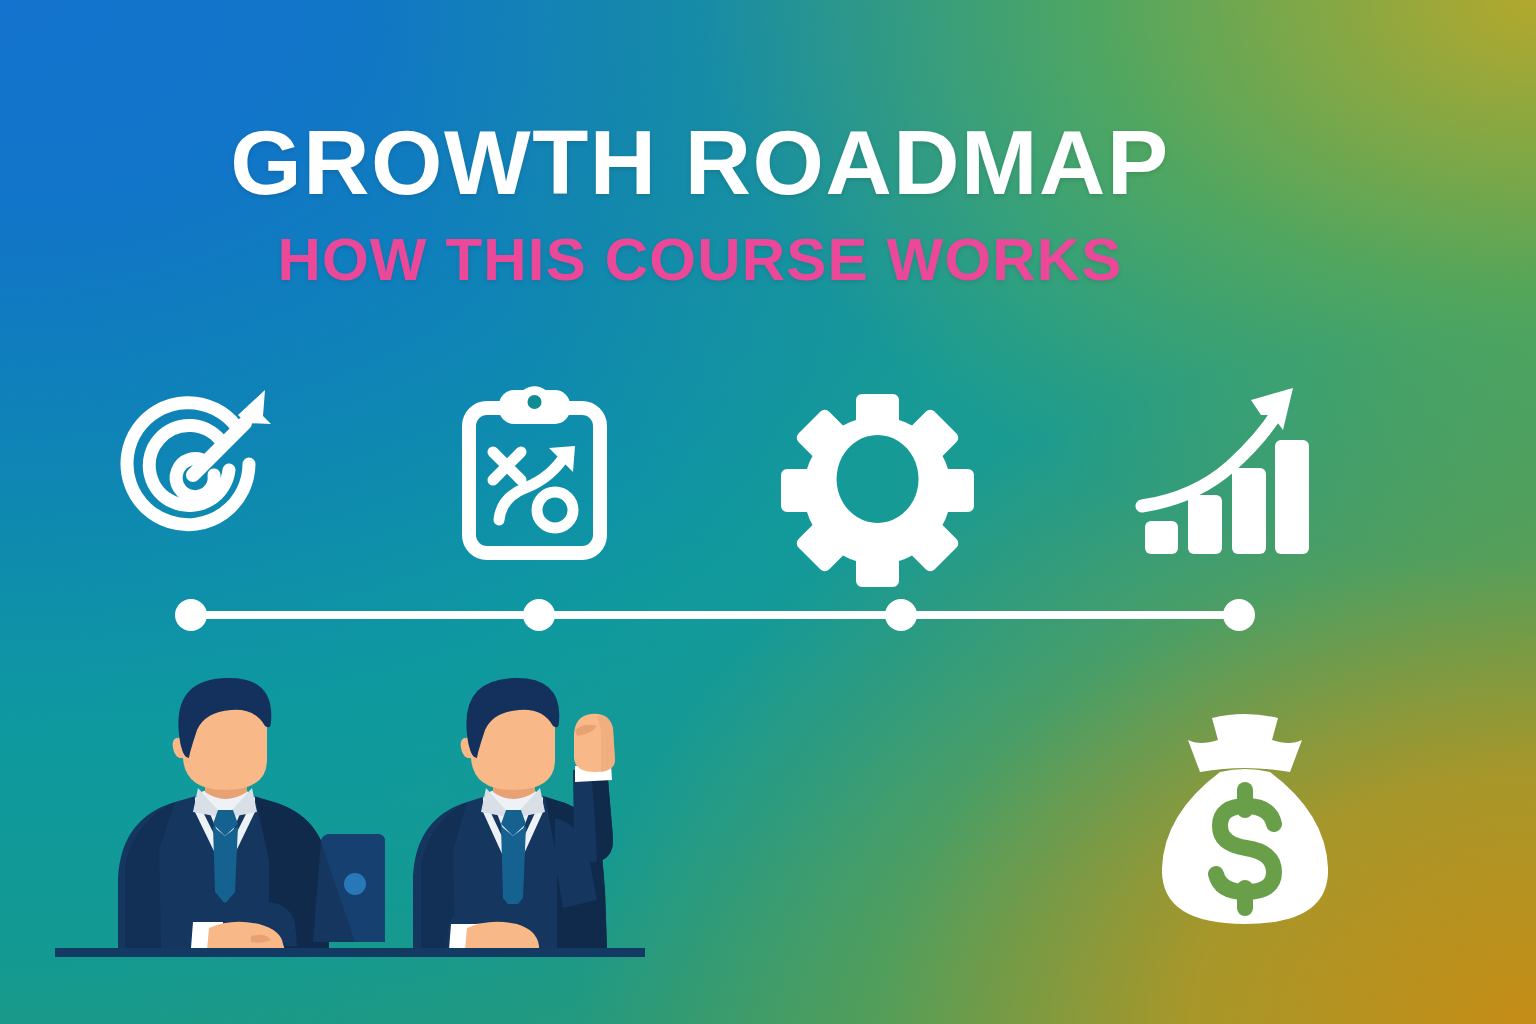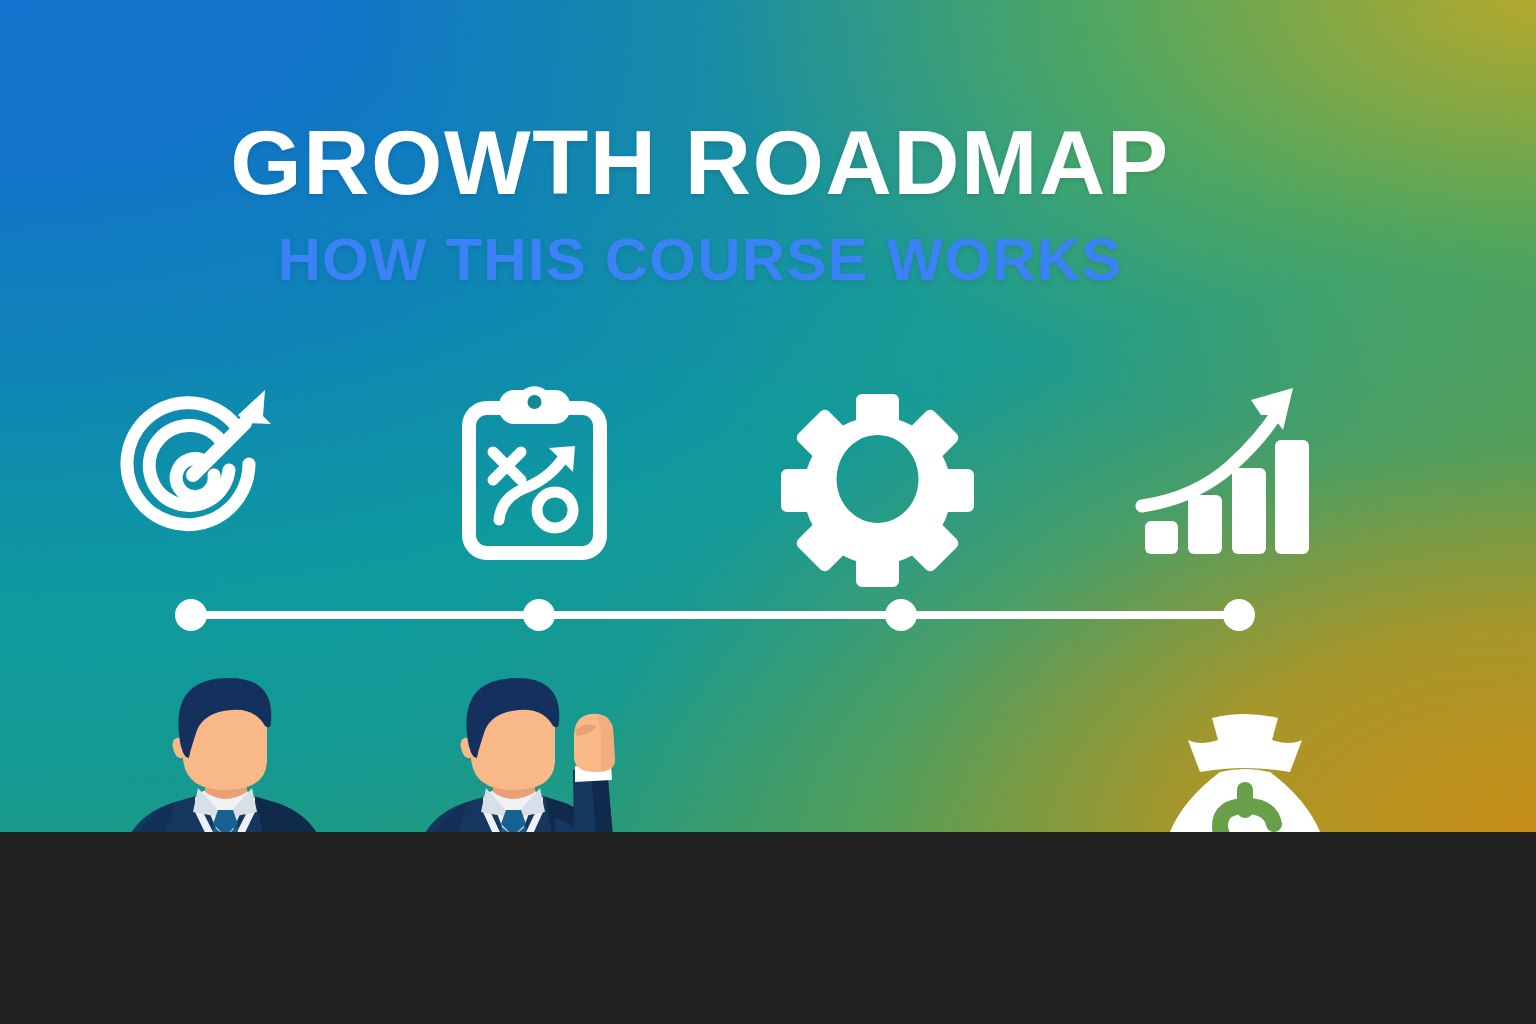--- a/index.html
+++ b/index.html
@@ -4,21 +4,21 @@
 <title>Growth Roadmap</title>
 <style>
   html, body {
     margin: 0;
     padding: 0;
     background: #222;
   }
   #stage {
     position: relative;
     width: 1536px;
-    height: 832px;
+    height: 1024px;
     overflow: hidden;
     font-family: "Liberation Sans", sans-serif;
   }
 
   
   .bg-base {
     position: absolute;
     inset: 0;
     background:
       radial-gradient(125% 135% at 100% 100%, rgba(200,140,20,0.98) 0%, rgba(198,150,25,0.80) 18%, rgba(150,165,45,0.40) 34%, rgba(60,150,120,0.08) 50%, rgba(0,0,0,0) 62%),
@@ -53,21 +53,21 @@
     color: #ffffff;
     line-height: 1.0;
     text-shadow: 0 2px 5px rgba(0,0,0,0.12);
     transform: scaleX(1.02);
   }
   .sub-title {
     margin: 22px 0 0 0;
     font-size: 60px;
     font-weight: 700;
     letter-spacing: 1.2px;
-    color: #3b82f6;
+    color: #ec4899;
     line-height: 1.0;
     text-shadow: 0 2px 5px rgba(0,0,0,0.10);
   }
 
   
   .icon-row {
     position: absolute;
     left: 0;
     top: 388px;
     width: 1536px;

